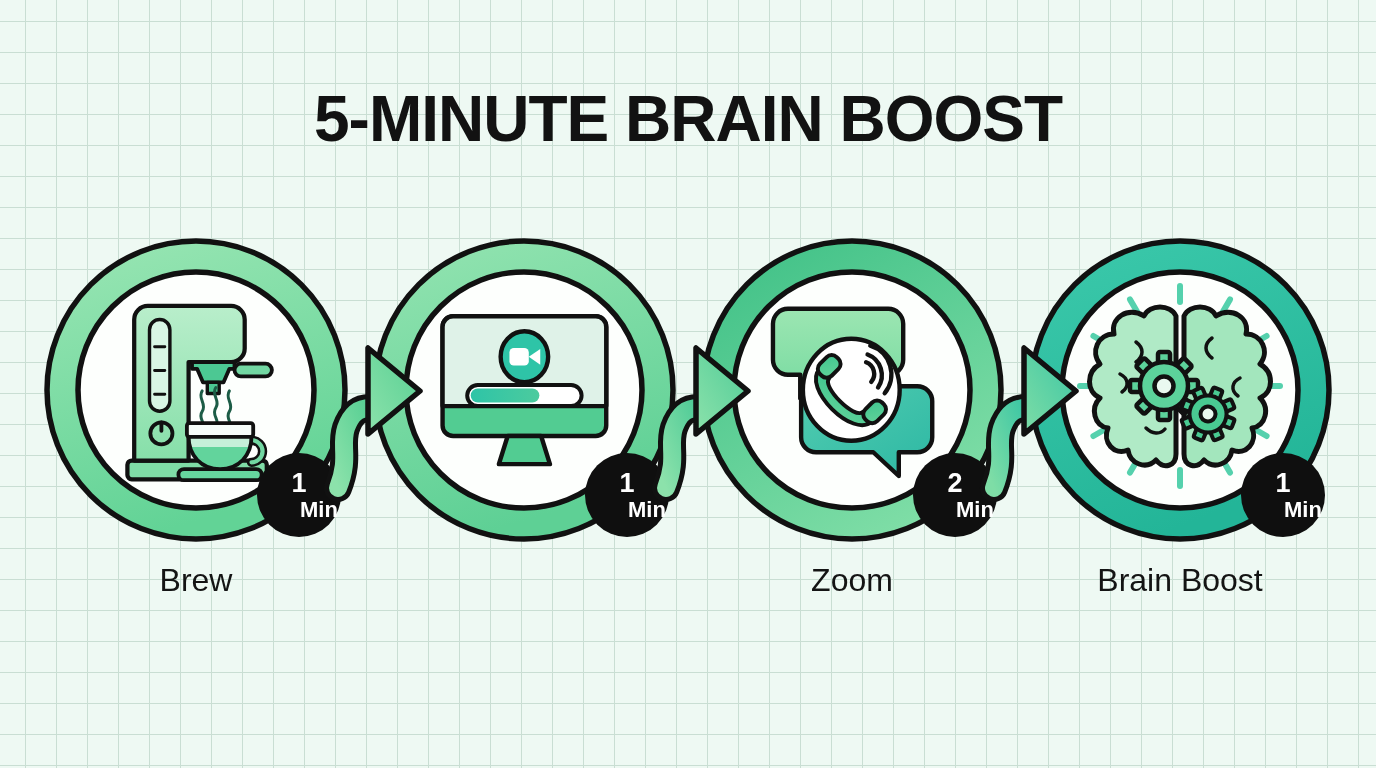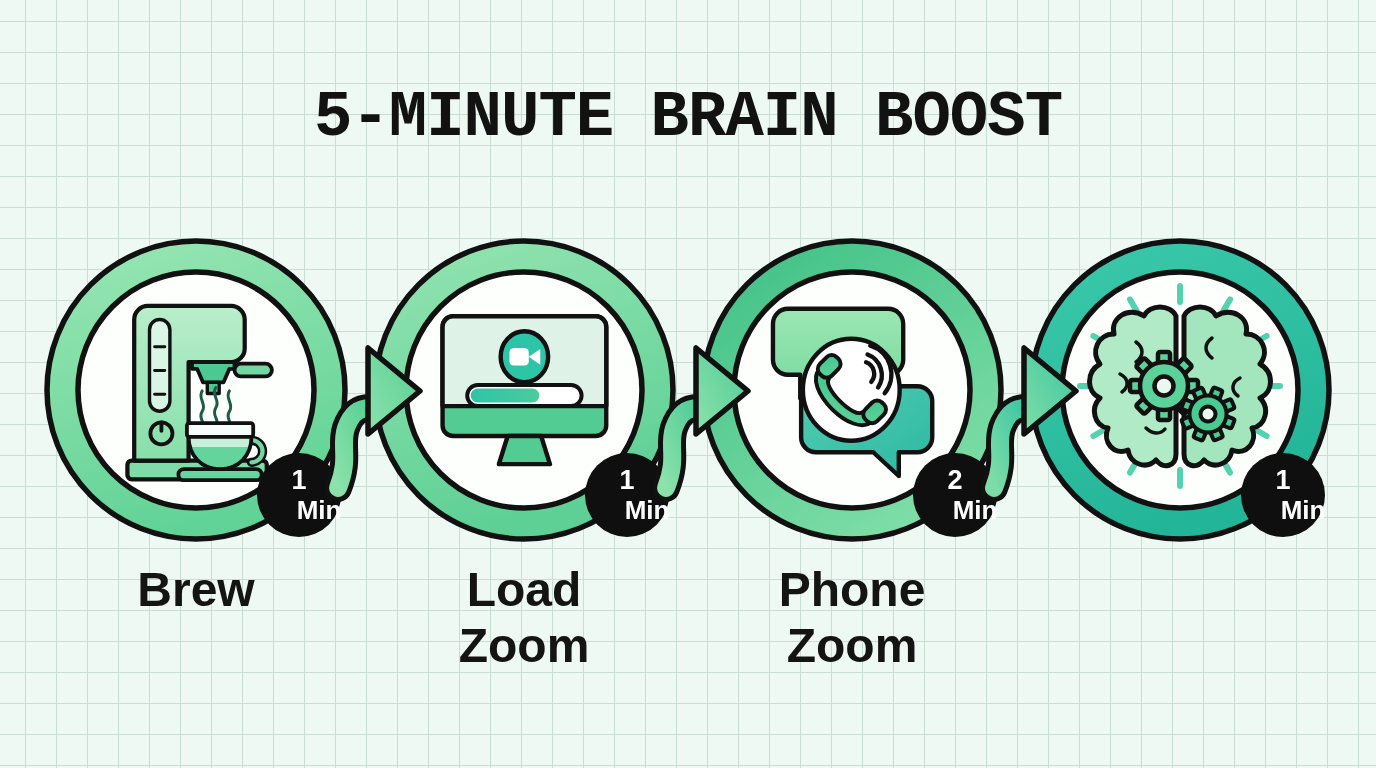--- a/index.html
+++ b/index.html
@@ -9,35 +9,35 @@
     background-color:#eef9f3;
     background-image:
       linear-gradient(#c9ded3 1px, transparent 1px),
       linear-gradient(90deg, #c9ded3 1px, transparent 1px);
     background-size:31px 31px;
     background-position:-6px -10px;
   }
   .title{
     position:absolute;left:0;top:82px;width:100%;
     text-align:center;font-size:64px;font-weight:800;letter-spacing:-1px;
-    color:#121212;margin:0;font-family:Liberation Mono, monospace;
+    color:#121212;margin:0;
   }
   .step{position:absolute;top:230px;width:320px;height:420px;z-index:1;}
   .step svg.medallion{position:absolute;left:0;top:0;}
   .badge{
     position:absolute;left:221px;top:223px;width:84px;height:84px;
     background:#0f0f0f;border-radius:50%;z-index:3;
     display:flex;flex-direction:column;align-items:center;justify-content:center;
     color:#ffffff;font-weight:700;line-height:1.08;text-align:center;
   }
   .badge .num{font-size:27px;}
-  .badge .unit{font-size:26px;margin-left:40px;}
+  .badge .unit{font-size:22px;margin-left:40px;}
   .label{
     position:absolute;left:0;top:332px;width:320px;text-align:center;
-    font-size:48px;font-weight:700;line-height:1.17;color:#141414;
+    font-size:32px;font-weight:400;line-height:1.17;color:#141414;
   }
   .connector{position:absolute;top:330px;width:150px;height:215px;z-index:2;}
   .c1{left:278px;} .c2{left:606px;} .c3{left:934px;}
   .s1{left:36px;} .s2{left:364px;} .s3{left:692px;} .s4{left:1020px;}
 </style>
 </head>
 <body>
 
 <div class="canvas">
 
@@ -112,24 +112,20 @@
         <rect x="88" y="50" width="22" height="20" rx="5" fill="#ffffff" stroke="none"></rect>
         <polygon points="110,60 123,51 123,69" fill="#ffffff" stroke="none"></polygon>
         <rect x="40" y="92" width="130" height="24" rx="12" fill="#ffffff" stroke-width="4.5"></rect>
         <rect x="44" y="96" width="78" height="16" rx="8" fill="url(#prog2)" stroke="none"></rect>
       </g>
     </svg>
     <div class="badge">
       <span class="num">1</span>
       <span class="unit">Min</span>
     </div>
-    <div class="label">
-      <div>Load</div>
-      <div>Zoom</div>
-    </div>
   </div>
 
   <div class="step s3">
     <svg class="medallion" width="320" height="320" viewBox="-160 -160 320 320">
       <defs>
         <linearGradient id="ring3" x1="0" y1="0" x2="0.6" y2="1">
           <stop offset="0" stop-color="#3cbf85"></stop>
             <stop offset="1" stop-color="#7edda6"></stop>
         </linearGradient>
         <linearGradient id="bubT3" x1="0" y1="0" x2="0" y2="1">
@@ -161,21 +157,20 @@
           <path d="M124.5,62 A25,25 0 0 1 136.4,99.4"></path>
           <path d="M127.6,52 A34,34 0 0 1 144,105.9"></path>
         </g>
       </g>
     </svg>
     <div class="badge">
       <span class="num">2</span>
       <span class="unit">Min</span>
     </div>
     <div class="label">
-      <div>Phone</div>
       <div>Zoom</div>
     </div>
   </div>
 
   <div class="step s4">
     <svg class="medallion" width="320" height="320" viewBox="-160 -160 320 320">
       <defs>
         <linearGradient id="ring4" x1="0" y1="0" x2="0.4" y2="1">
           <stop offset="0" stop-color="#3cc9ab"></stop>
             <stop offset="1" stop-color="#23b598"></stop>
@@ -237,20 +232,21 @@
           </g>
           <circle r="7.5" fill="#eaf9f0"></circle>
         </g>
       </g>
     </svg>
     <div class="badge">
       <span class="num">1</span>
       <span class="unit">Min</span>
     </div>
     <div class="label">
+      <div>Brain Boost</div>
     </div>
   </div>
 
   <svg class="connector c1" viewBox="0 0 150 215">
     <defs>
       <linearGradient id="aG1" x1="0" y1="1" x2="1" y2="0">
         <stop offset="0" stop-color="#8ce2ab"></stop>
           <stop offset="1" stop-color="#57cf93"></stop>
       </linearGradient>
     </defs>

